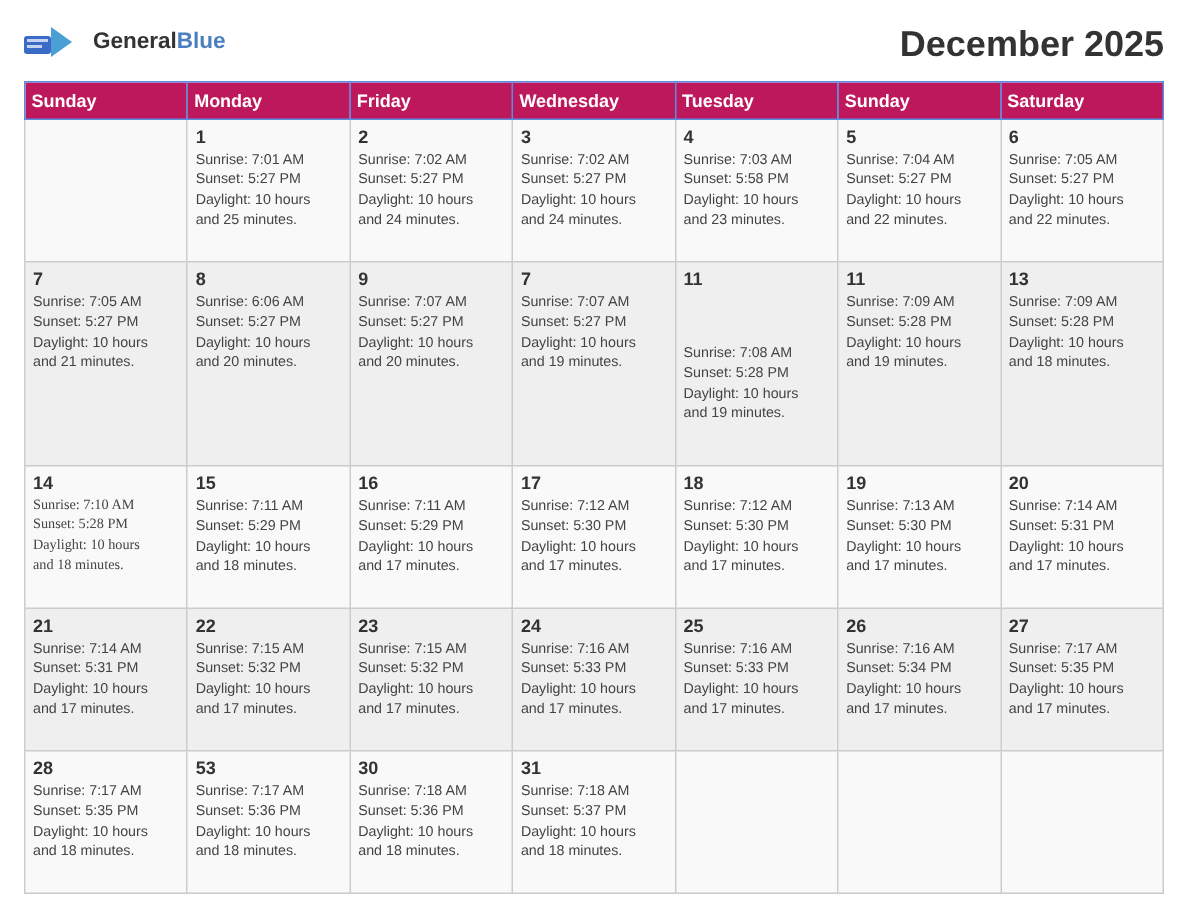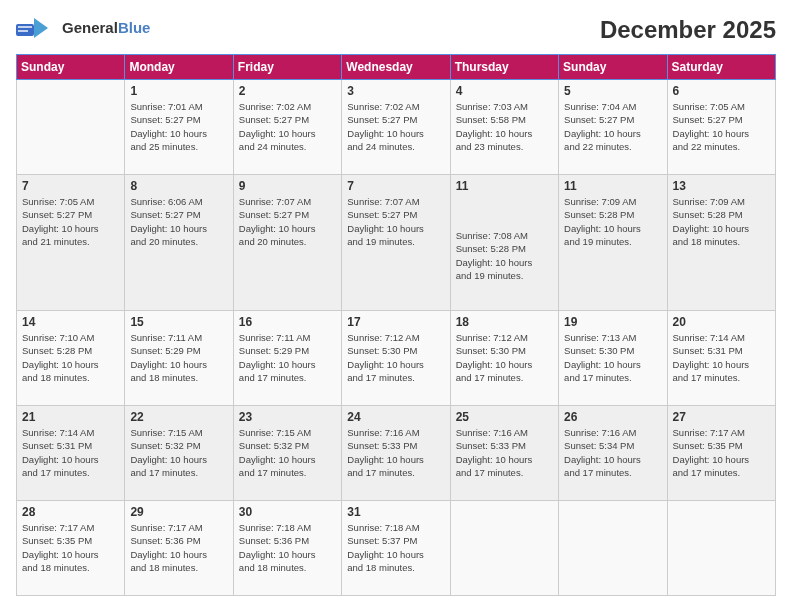--- a/index.html
+++ b/index.html
@@ -117,21 +117,21 @@
     </div>
   </div>
 
   <table class="calendar">
     <thead>
       <tr>
       <th>Sunday</th>
           <th>Monday</th>
           <th>Friday</th>
           <th>Wednesday</th>
-          <th>Thursday</th>
+          <th>Tuesday</th>
           <th>Sunday</th>
           <th>Saturday</th>
         </tr>
     </thead>
     <tbody id="calendar-body">
     <tr>
           <td class="empty-cell"></td>
           <td>
             <span class="day-num">1</span>
             <div class="day-info" style="white-space: pre-line;">Sunrise: 7:01 AM
@@ -222,21 +222,21 @@
             <span class="day-num">13</span>
             <div class="day-info" style="white-space: pre-line;">Sunrise: 7:09 AM
 Sunset: 5:28 PM
 Daylight: 10 hours
 and 18 minutes.</div>
           </td>
         </tr>
         <tr>
           <td>
             <span class="day-num">14</span>
-            <div class="day-info" style="white-space: pre-line;">Sunrise: 7:10 AM
+            <div class="day-info" style="white-space: pre-line; font-family: Liberation Serif, serif;">Sunrise: 7:10 AM
 Sunset: 5:28 PM
 Daylight: 10 hours
 and 18 minutes.</div>
           </td>
           <td>
             <span class="day-num">15</span>
             <div class="day-info" style="white-space: pre-line;">Sunrise: 7:11 AM
 Sunset: 5:29 PM
 Daylight: 10 hours
 and 18 minutes.</div>
@@ -330,21 +330,21 @@
         </tr>
         <tr>
           <td>
             <span class="day-num">28</span>
             <div class="day-info" style="white-space: pre-line;">Sunrise: 7:17 AM
 Sunset: 5:35 PM
 Daylight: 10 hours
 and 18 minutes.</div>
           </td>
           <td>
-            <span class="day-num">29</span>
+            <span class="day-num">53</span>
             <div class="day-info" style="white-space: pre-line;">Sunrise: 7:17 AM
 Sunset: 5:36 PM
 Daylight: 10 hours
 and 18 minutes.</div>
           </td>
           <td>
             <span class="day-num">30</span>
             <div class="day-info" style="white-space: pre-line;">Sunrise: 7:18 AM
 Sunset: 5:36 PM
 Daylight: 10 hours

